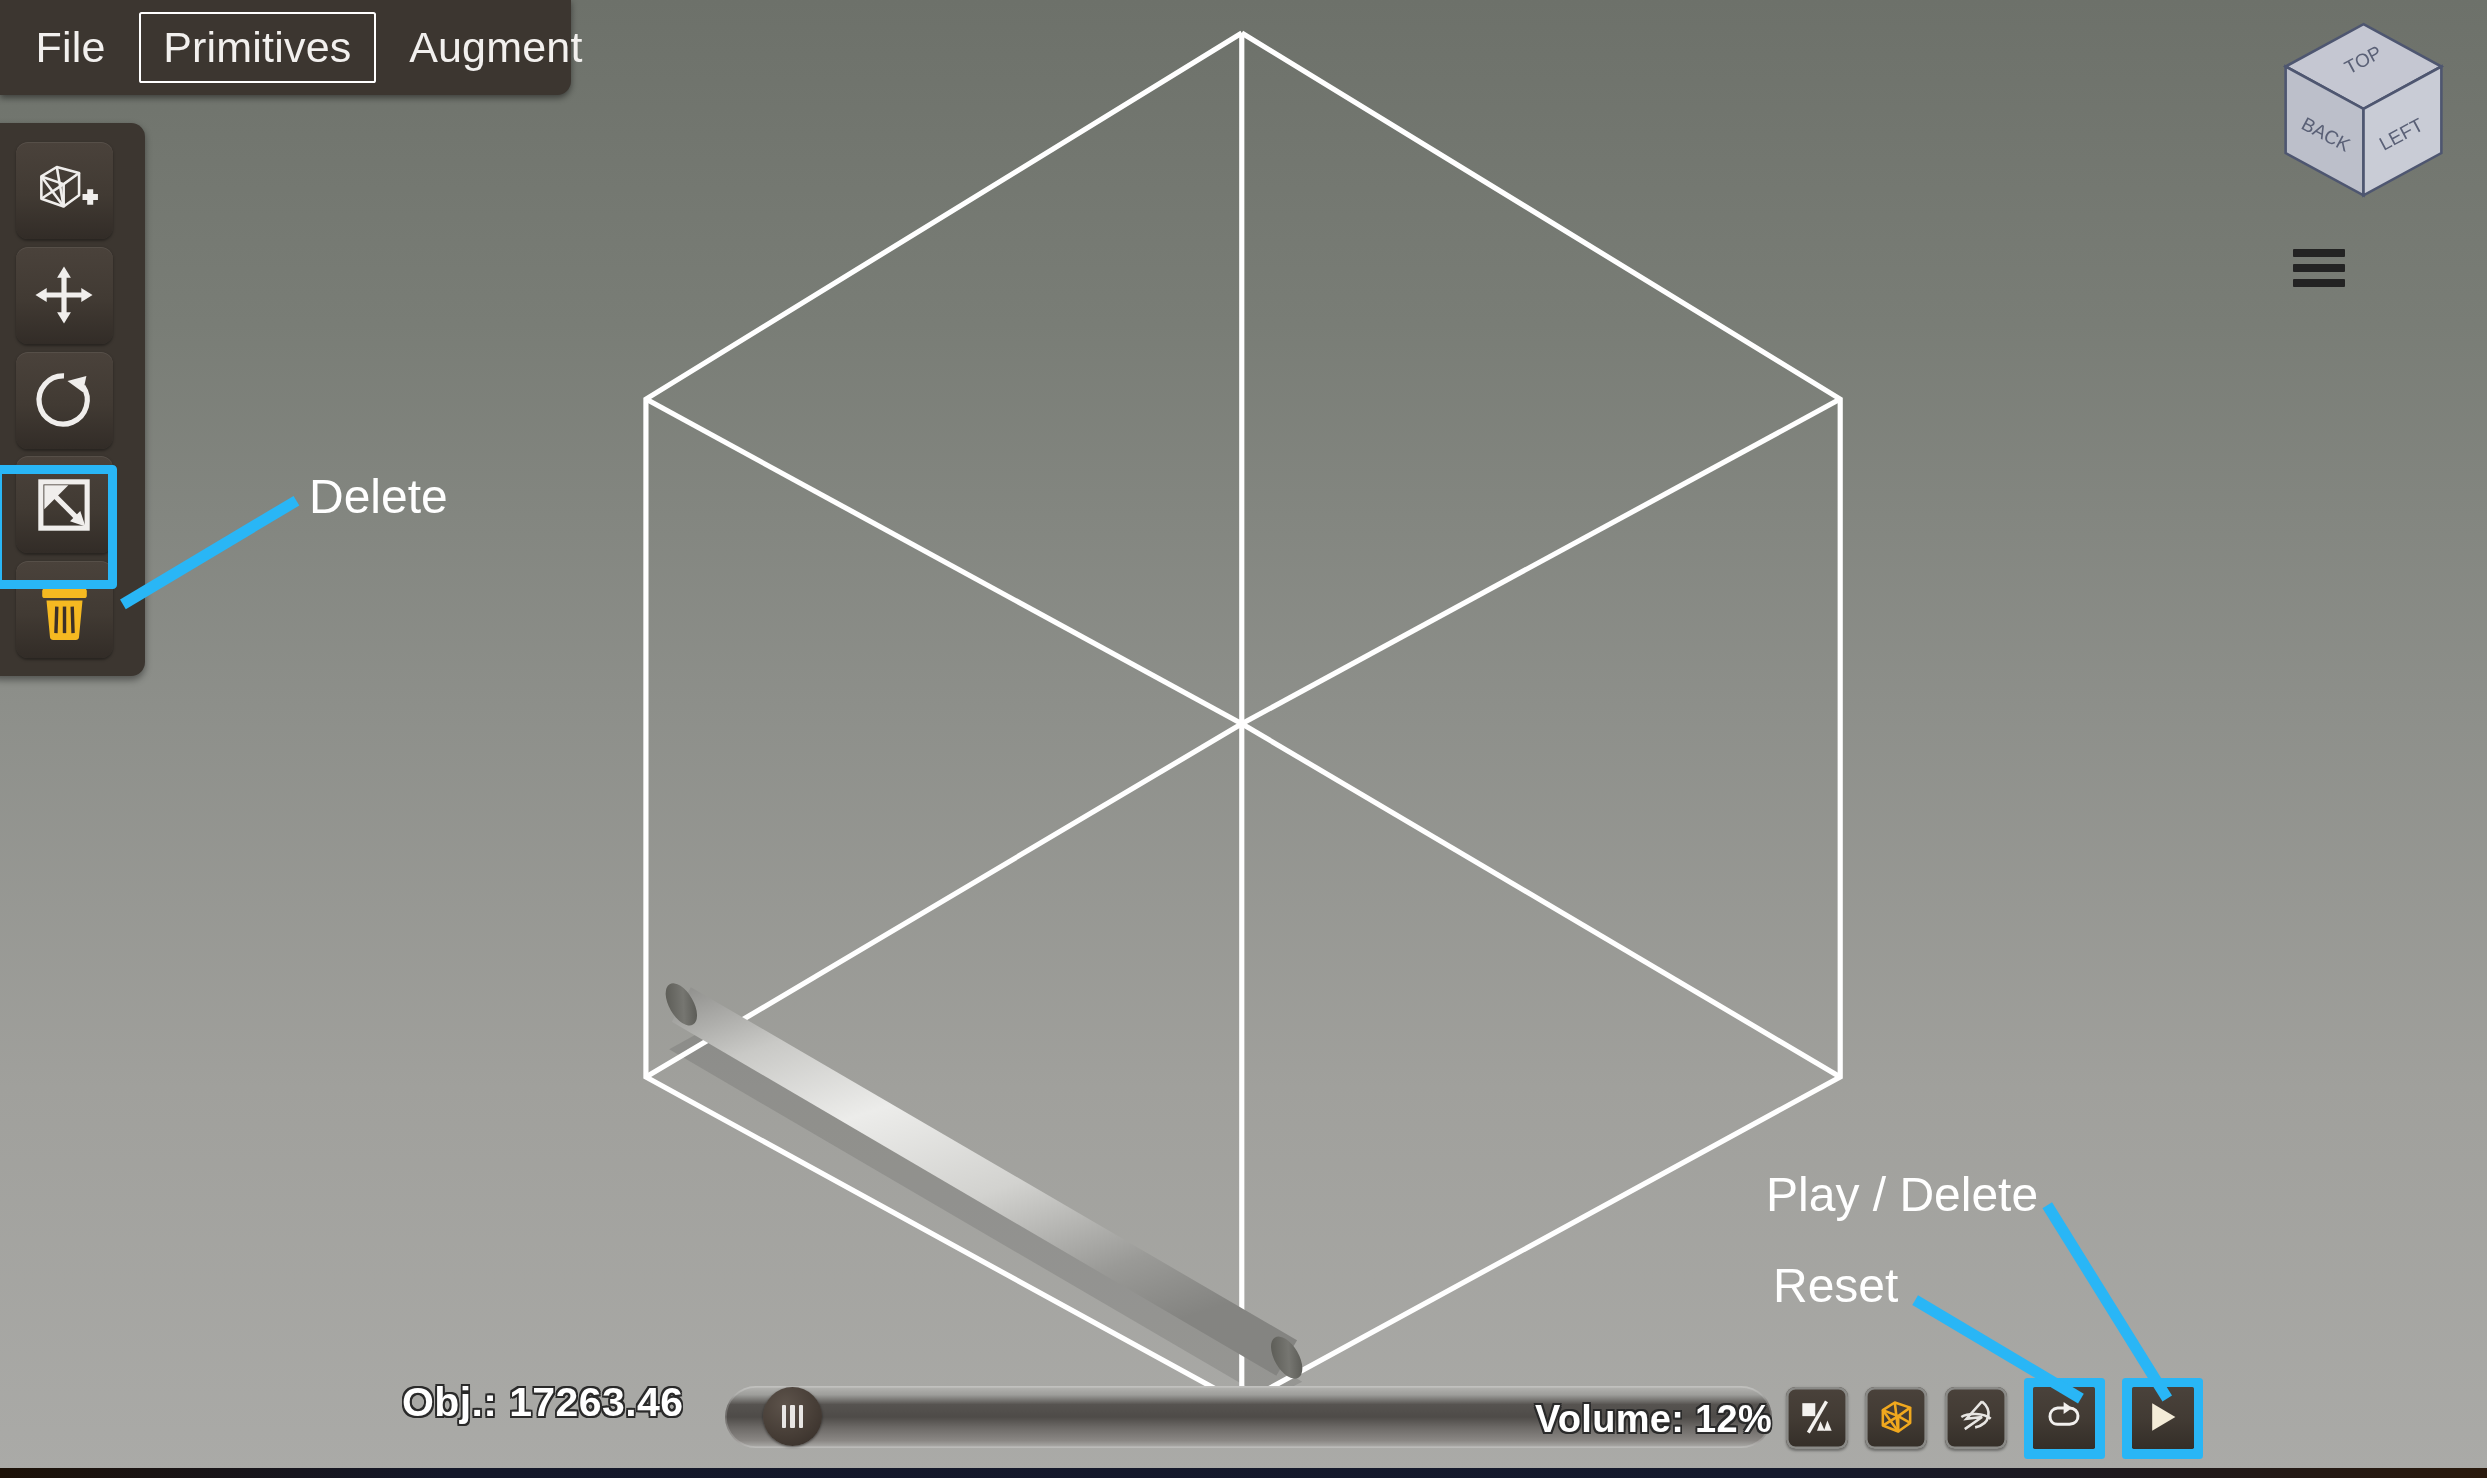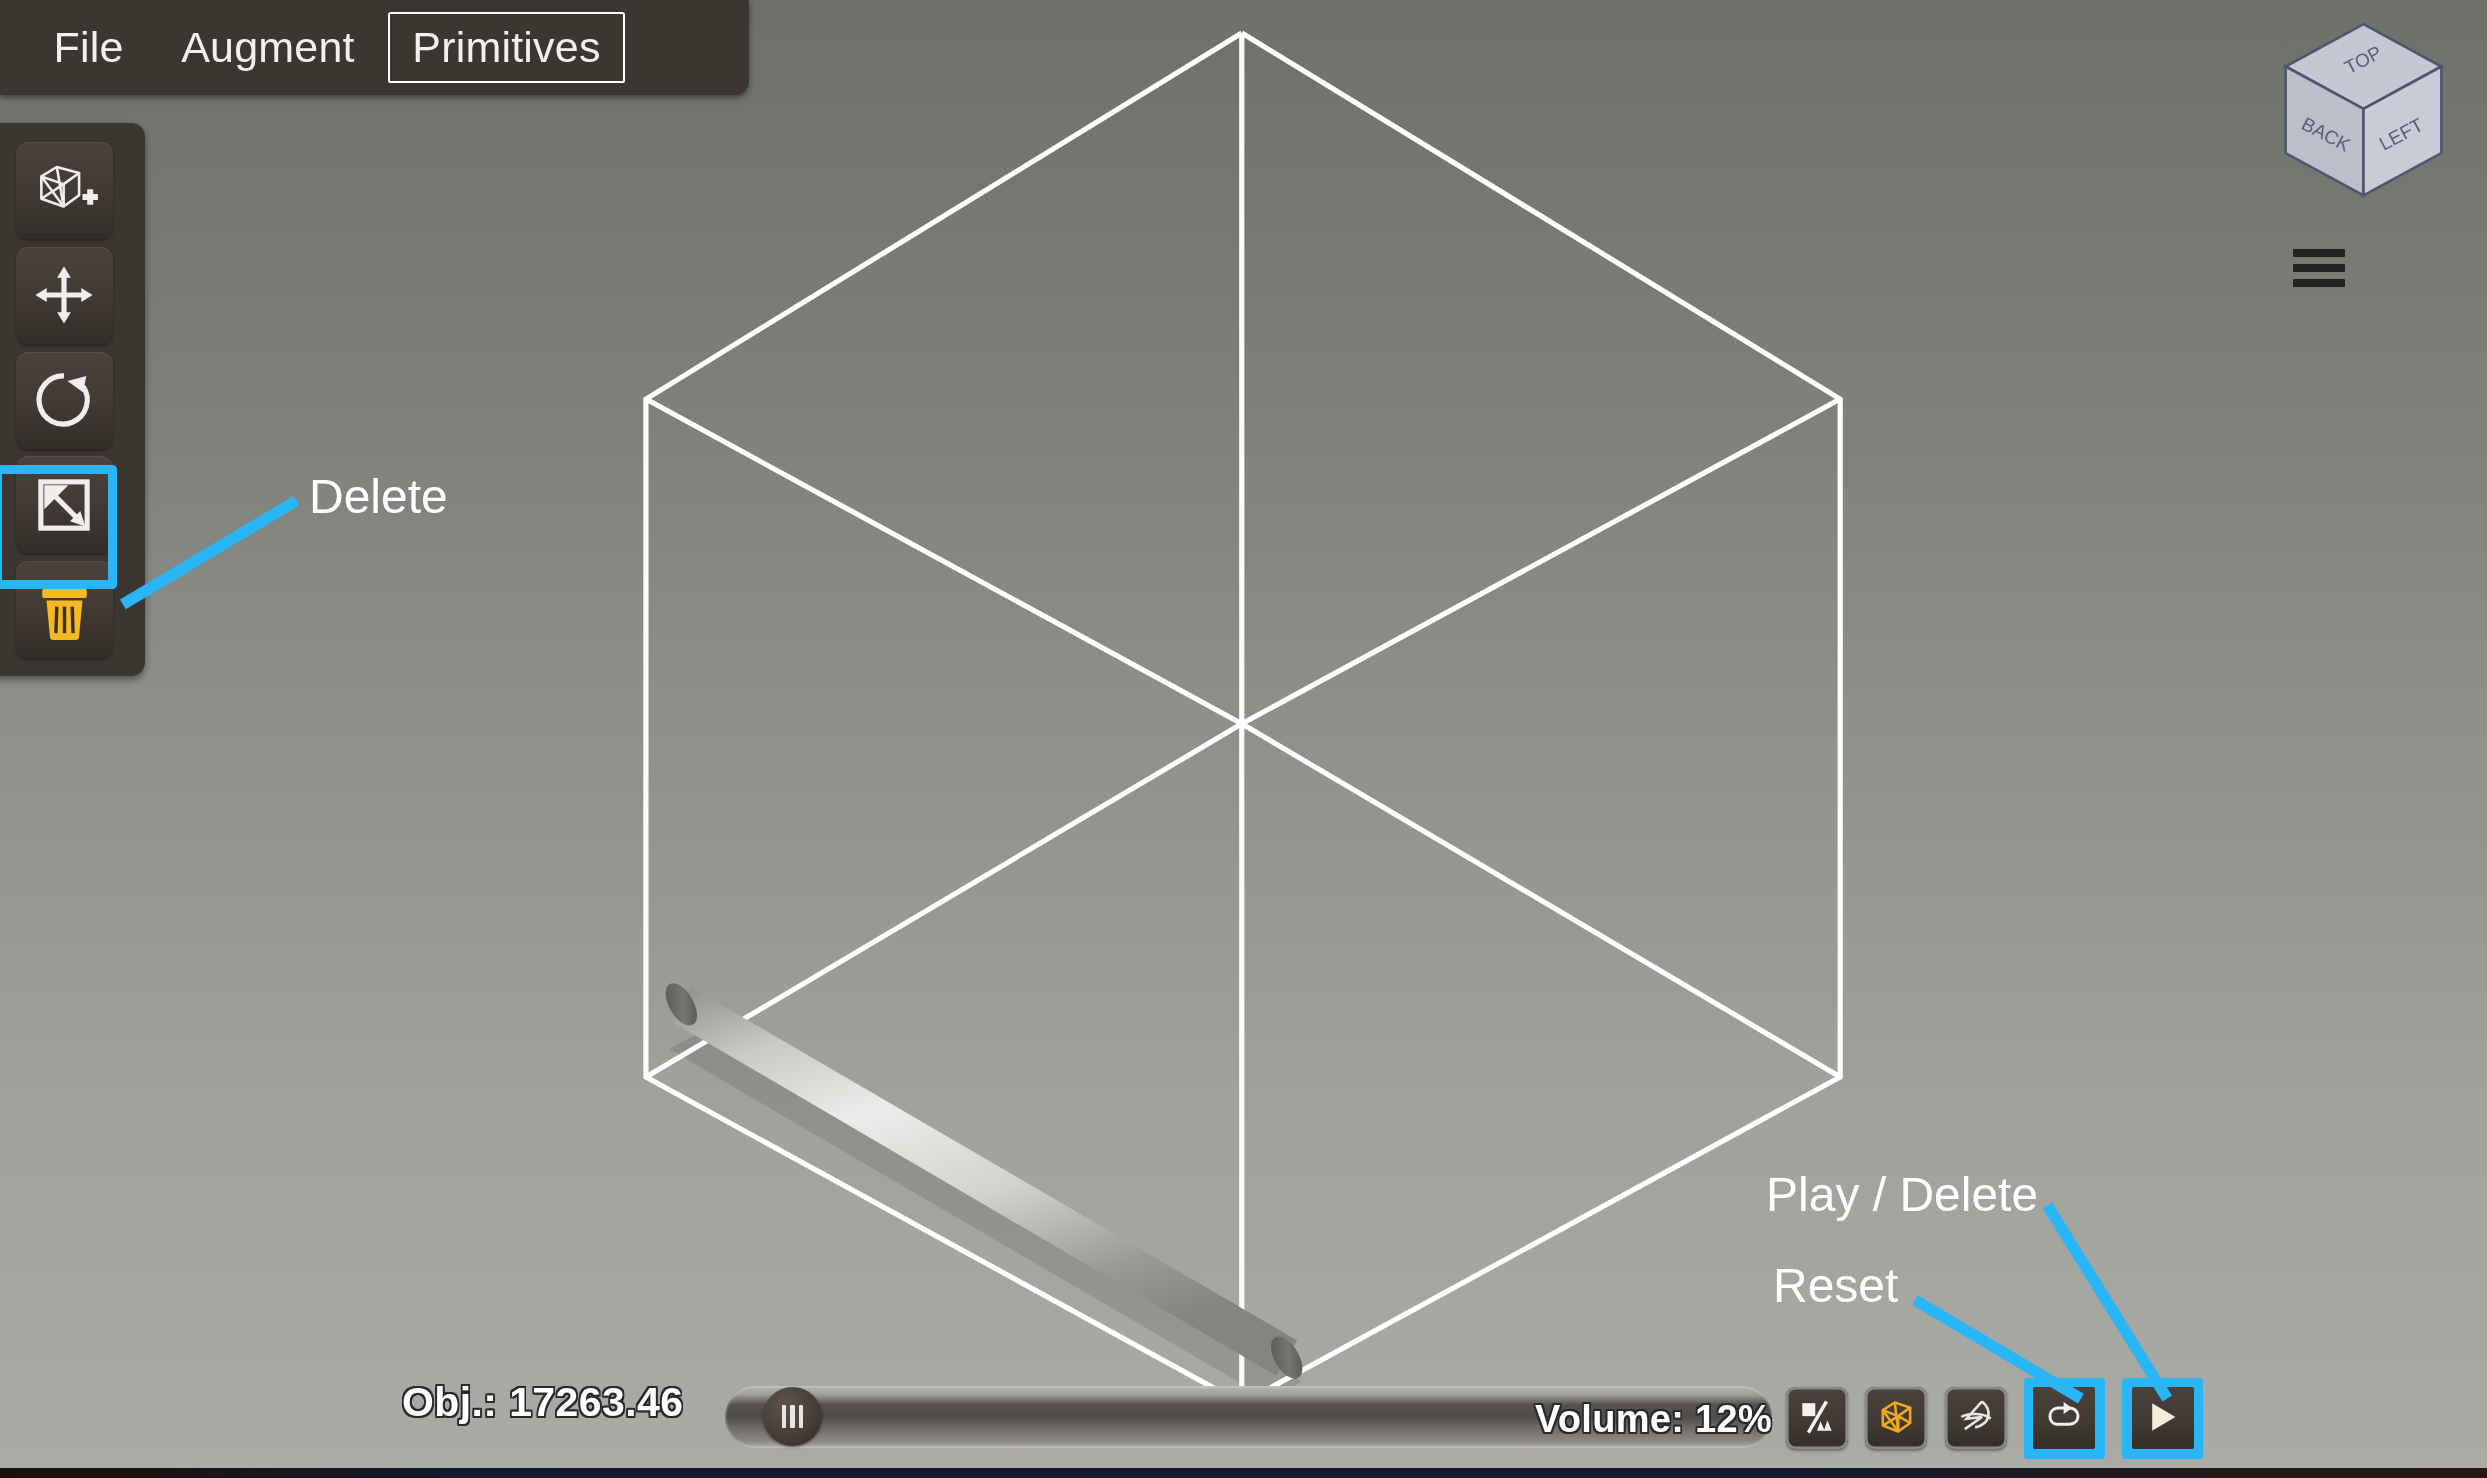--- a/index.html
+++ b/index.html
@@ -24,27 +24,27 @@
     left: 0; top: 0;
     width: 2487px; height: 1470px;
     background: linear-gradient(to bottom, #6d716a 0%, #797d76 22%, #8d8f8a 48%, #a0a09c 74%, #aaaaa7 100%);
   }
   #viewport-svg { position: absolute; left: 0; top: 0; width: 2487px; height: 1470px; }
 
   
   #menubar {
     position: absolute;
     left: 0; top: 0;
-    width: 749px; height: 95px;
+    width: 571px; height: 95px;
     background: #3c3630;
     border-bottom-right-radius: 14px;
     box-shadow: 0 2.6px 6px rgba(0,0,0,.45);
     display: flex;
     align-items: center;
-    padding-left: 29px;
+    padding-left: 11px;
     gap: 8.6px;
     z-index: 40;
   }
   .menu-item {
     color: #f2f0ee;
     font-size: 43px;
     line-height: 1;
     padding: 12px 22.5px;
     border: 2.6px solid transparent;
     border-radius: 2.6px;
@@ -227,22 +227,22 @@
       <g>
         <polygon points="778,1183 1478,1593 1502,1552 800,1143" fill="url(#rodGrad)"></polygon>
         <ellipse cx="789" cy="1163" rx="14" ry="27" transform="rotate(-30 789 1163)" fill="url(#capGrad)"></ellipse>
         <ellipse cx="1490" cy="1572" rx="14" ry="27" transform="rotate(-30 1490 1572)" fill="url(#capGrad)"></ellipse>
       </g>
     </svg>
   </div>
 
   <div id="menubar">
     <div class="menu-item">File</div>
+    <div class="menu-item selected">Primitives</div>
     <div class="menu-item">Augment</div>
-    <div class="menu-item selected">Primitives</div>
   </div>
 
   <div id="toolpanel">
 
     <div class="tool-btn">
       <span>
         <svg width="67" height="60" viewBox="0 0 78 70">
           <g stroke="#f0eeec" stroke-width="3" fill="none" stroke-linejoin="round">
             <polygon points="12,18 30,7 56,14 38,27"></polygon>
             <polyline points="12,18 12,44 38,53 38,27"></polyline>

